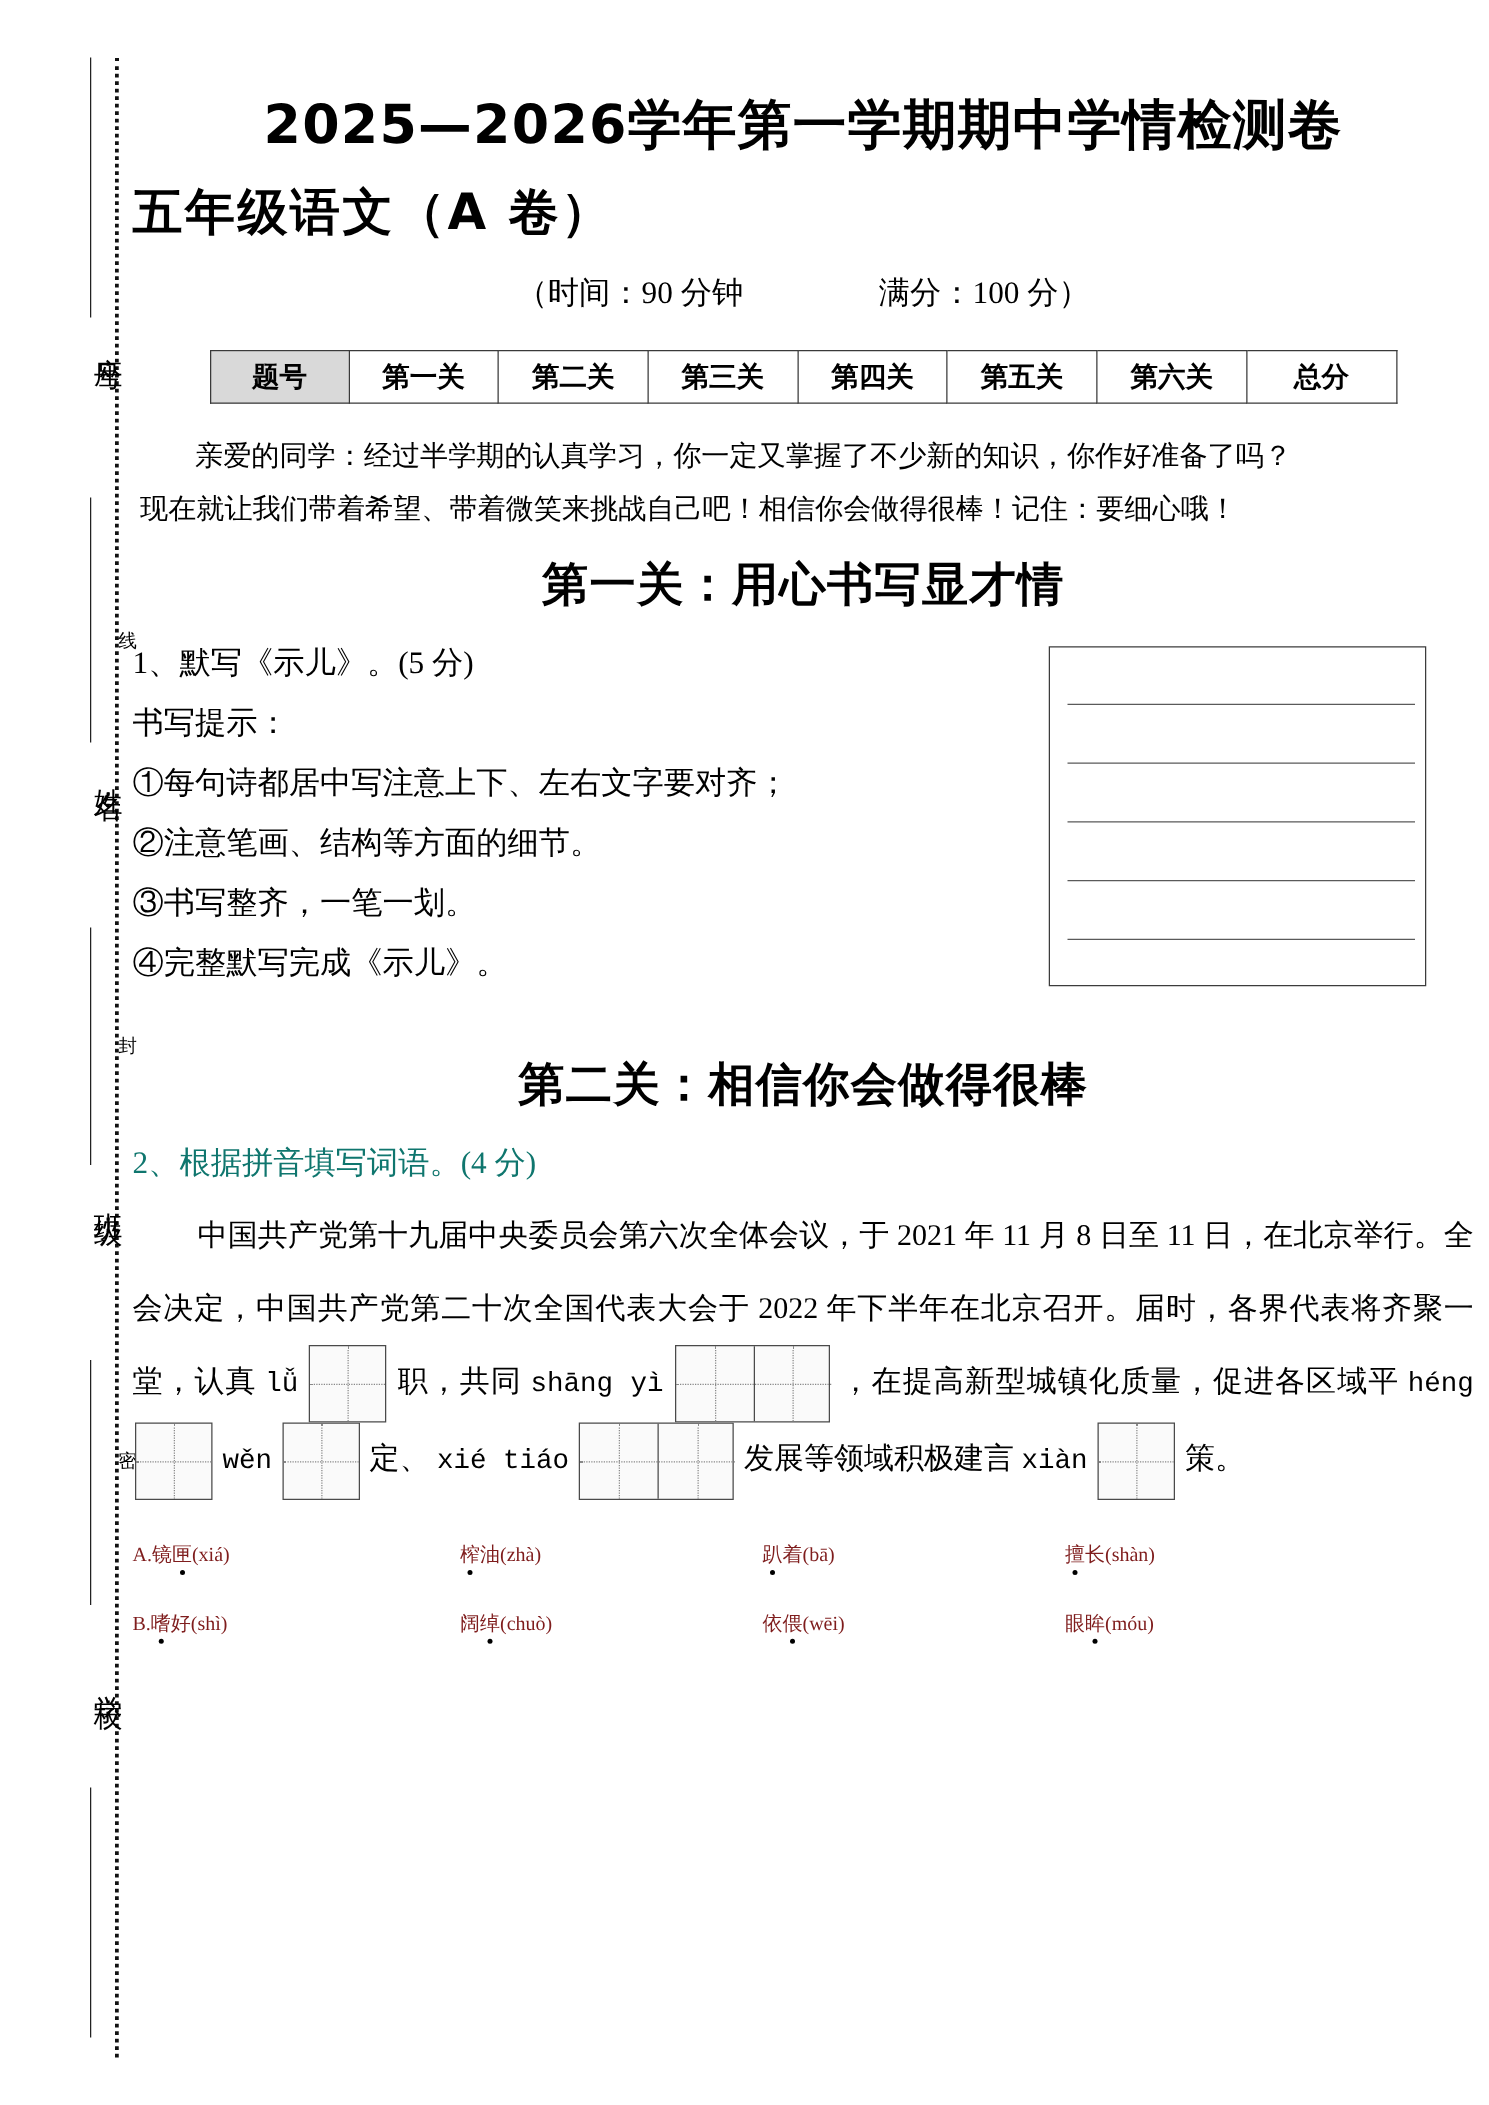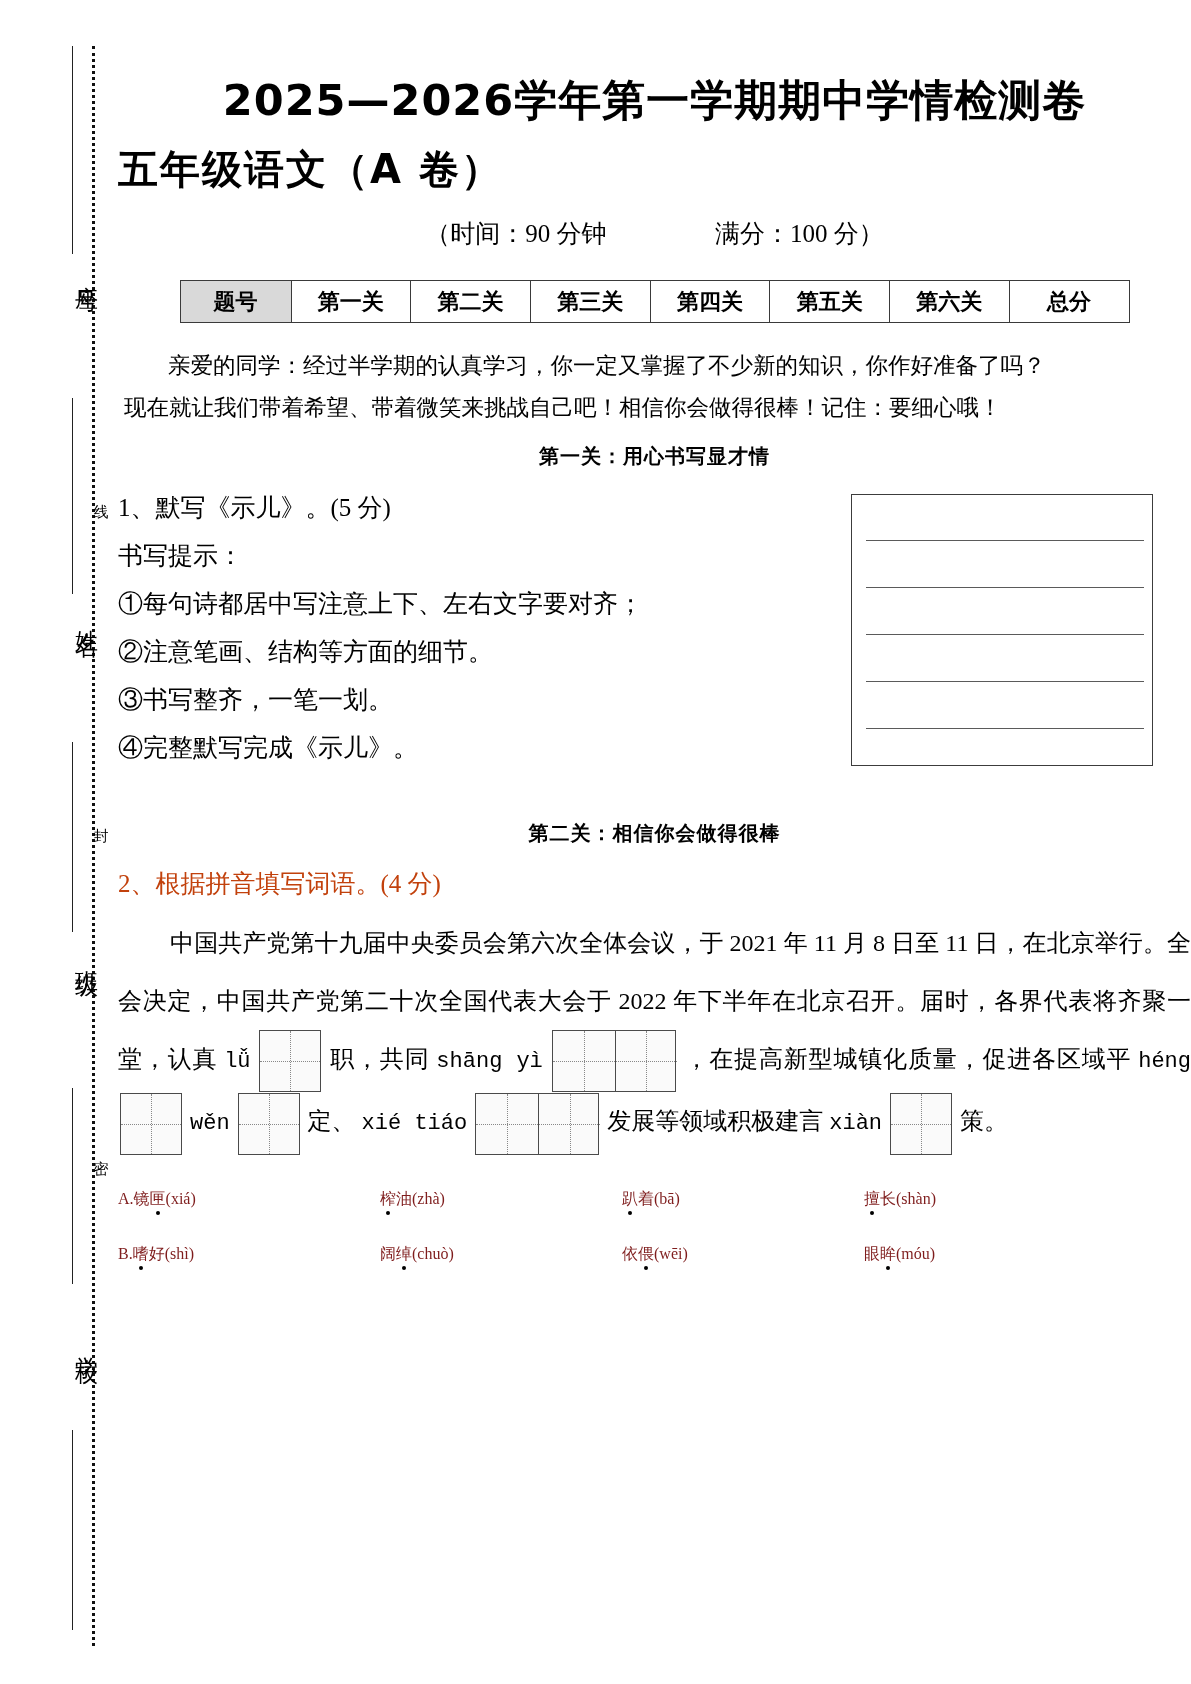--- a/index.html
+++ b/index.html
@@ -58,21 +58,21 @@
     text-align: center;
     font-size: 15px;
     writing-mode: vertical-rl;
     text-orientation: upright;
     color: #000;
   }
 
   
   #sheet {
     position: absolute;
-    left: 118px;
+    left: 106px;
     top: 0;
     width: 1073px;
     height: 1564px;
   }
 
   #doc-title {
     text-align: center;
     font-family: "DejaVu Sans", "Liberation Sans", sans-serif;
     font-weight: bold;
     font-size: 43px;
@@ -128,21 +128,21 @@
     font-family: "DejaVu Sans", "Liberation Sans", sans-serif;
     color: #000;
     text-align: justify;
   }
   #intro .indent { display: inline-block; width: 44px; }
 
   .section-heading {
     text-align: center;
     font-family: "DejaVu Sans", "Liberation Sans", sans-serif;
     font-weight: bold;
-    font-size: 20px;
+    font-size: 37px;
     letter-spacing: 1px;
     margin-top: 14px;
     color: #000;
   }
 
   
   #q1-block {
     position: relative;
     margin-top: 14px;
     min-height: 300px;
@@ -170,21 +170,21 @@
     left: 14px;
     right: 8px;
     border-top: 1.4px solid #5a5a5a;
   }
 
   
   #q2-heading { margin-top: 36px; }
   .q-stem {
     font-size: 25px;
     margin-top: 20px;
-    color: #c2410c;
+    color: #0f766e;
   }
   #passage {
     font-size: 24px;
     line-height: 2.42;
     margin-top: 14px;
     color: #000;
     text-align: justify;
   }
   #passage .indent { display: inline-block; width: 52px; }
   .py { font-family: Liberation Mono, monospace; font-size: 22px; }

